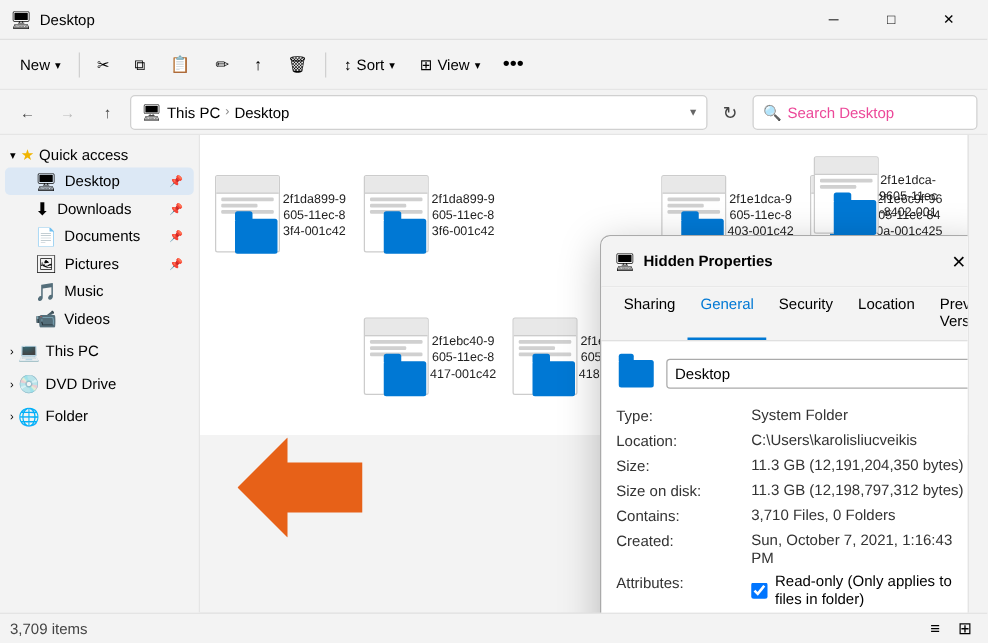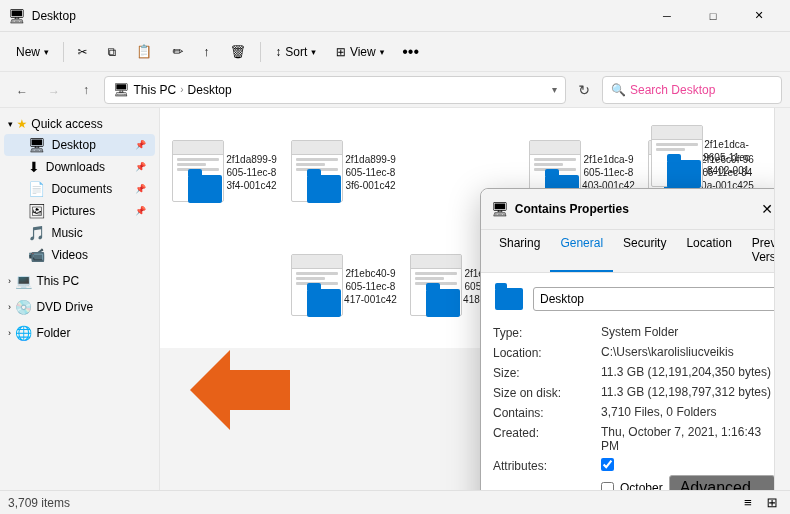--- a/index.html
+++ b/index.html
@@ -623,21 +623,21 @@
           <div class="blue-folder"></div>
         </div>
         <div class="file-name">2f1f7e0a-9605-11ec-8842-001c425ac6d3.exe</div>
       </div>
     </div>
 
     <div class="dialog-overlay">
       <div class="dialog">
         <div class="dialog-title-bar">
           <span class="dialog-title-icon">🖥</span>
-          <span class="dialog-title-text">Contains Properties</span>
+          <span class="dialog-title-text">Hidden Properties</span>
           <button class="dialog-close-btn">✕</button>
         </div>
         <div class="dialog-tabs">
           <div class="dialog-tab">Sharing</div>
           <div class="dialog-tab active">General</div>
           <div class="dialog-tab">Security</div>
           <div class="dialog-tab">Location</div>
           <div class="dialog-tab">Previous Versions</div>
         </div>
         <div class="dialog-body">
@@ -663,28 +663,29 @@
           <div class="dialog-row">
             <div class="dialog-label">Size on disk:</div>
             <div class="dialog-value">11.3 GB (12,198,797,312 bytes)</div>
           </div>
           <div class="dialog-row">
             <div class="dialog-label">Contains:</div>
             <div class="dialog-value">3,710 Files, 0 Folders</div>
           </div>
           <div class="dialog-row">
             <div class="dialog-label">Created:</div>
-            <div class="dialog-value">Thu, October 7, 2021, 1:16:43 PM</div>
+            <div class="dialog-value">Sun, October 7, 2021, 1:16:43 PM</div>
           </div>
 
           <div class="dialog-row" style="margin-top:4px;">
             <div class="dialog-label">Attributes:</div>
             <div style="flex:1;">
               <div class="dialog-checkbox-row">
                 <input type="checkbox" checked="" style="">
+                <span>Read-only (Only applies to files in folder)</span>
               </div>
               <div class="dialog-checkbox-row">
                 <input type="checkbox" style="">
                 <span>October</span>
                 <button class="advanced-btn">Advanced...</button>
               </div>
             </div>
           </div>
         </div>
 

